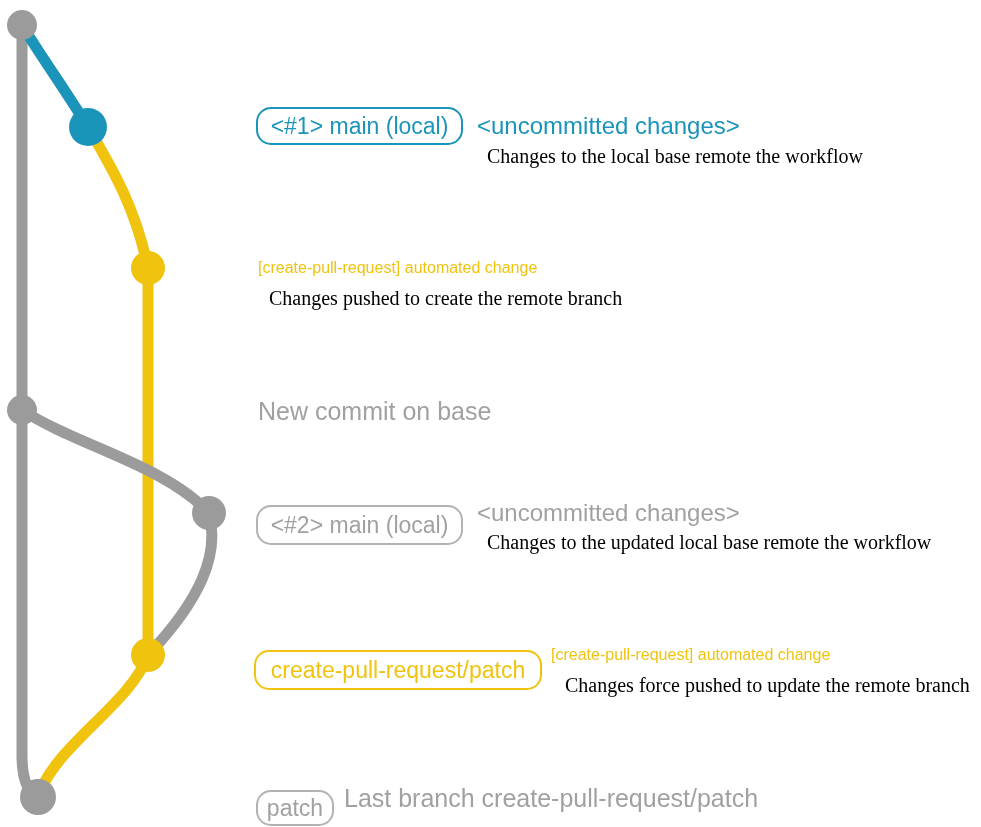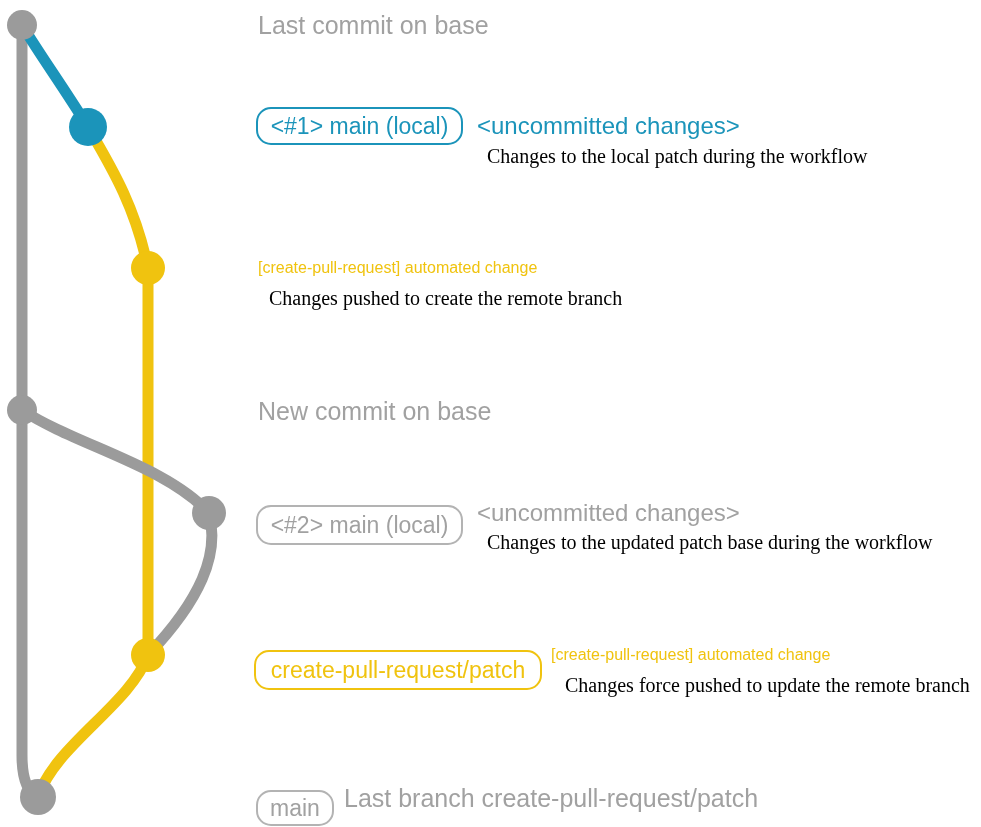--- a/index.html
+++ b/index.html
@@ -45,43 +45,42 @@
 
     <circle class="fill-gray" cx="22" cy="25" r="15"></circle>
     <circle class="fill-blue" cx="88" cy="127" r="19"></circle>
     <circle class="fill-yellow" cx="148" cy="268" r="17"></circle>
     <circle class="fill-gray" cx="22" cy="410" r="15"></circle>
     <circle class="fill-gray" cx="209" cy="513" r="17"></circle>
     <circle class="fill-yellow" cx="148" cy="655" r="17"></circle>
     <circle class="fill-gray" cx="38" cy="797" r="18"></circle>
   </svg>
 
-  <div class="lbl gray-title" style="left:258px;top:10px;">Last commit on base</div>
 
   <div class="pill pill-blue" style="left:256px;top:107px;width:207px;height:38px;">
     <span>&lt;#1&gt; main (local)</span>
   </div>
   <div class="lbl status-blue" style="left:477px;top:111px;">&lt;uncommitted changes&gt;</div>
-  <div class="lbl serif-desc" style="left:487px;top:144px;">Changes to the local patch during the workflow</div>
+  <div class="lbl serif-desc" style="left:487px;top:144px;">Changes to the local base remote the workflow</div>
 
   <div class="lbl label-yellow" style="left:258px;top:253px;">[create-pull-request] automated change</div>
   <div class="lbl serif-desc" style="left:269px;top:286px;">Changes pushed to create the remote branch</div>
 
   <div class="lbl gray-title" style="left:258px;top:396px;">New commit on base</div>
 
   <div class="pill pill-gray" style="left:256px;top:493px;width:207px;height:40px;">
     <span>&lt;#2&gt; main (local)</span>
   </div>
   <div class="lbl status-gray" style="left:477px;top:498px;">&lt;uncommitted changes&gt;</div>
-  <div class="lbl serif-desc" style="left:487px;top:530px;">Changes to the updated patch base during the workflow</div>
+  <div class="lbl serif-desc" style="left:487px;top:530px;">Changes to the updated local base remote the workflow</div>
 
   <div class="pill pill-yellow" style="left:254px;top:634px;width:288px;height:40px;">
     <span>create-pull-request/patch</span>
   </div>
   <div class="lbl label-yellow" style="left:551px;top:640px;">[create-pull-request] automated change</div>
   <div class="lbl serif-desc" style="left:565px;top:673px;">Changes force pushed to update the remote branch</div>
 
   <div class="pill pill-gray" style="left:256px;top:778px;width:78px;height:36px;">
-    <span>main</span>
+    <span>patch</span>
   </div>
   <div class="lbl gray-title" style="left:344px;top:783px;">Last branch create-pull-request/patch</div>
 
 </div>
 
 </body></html>

